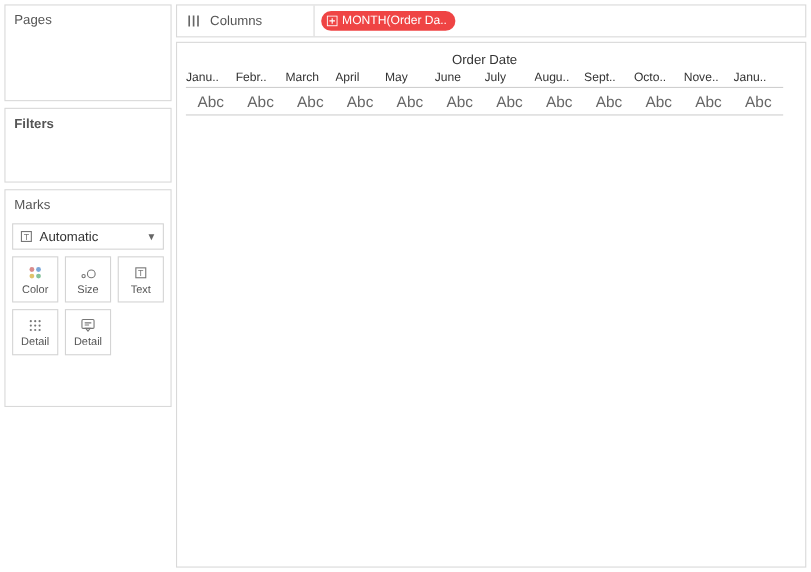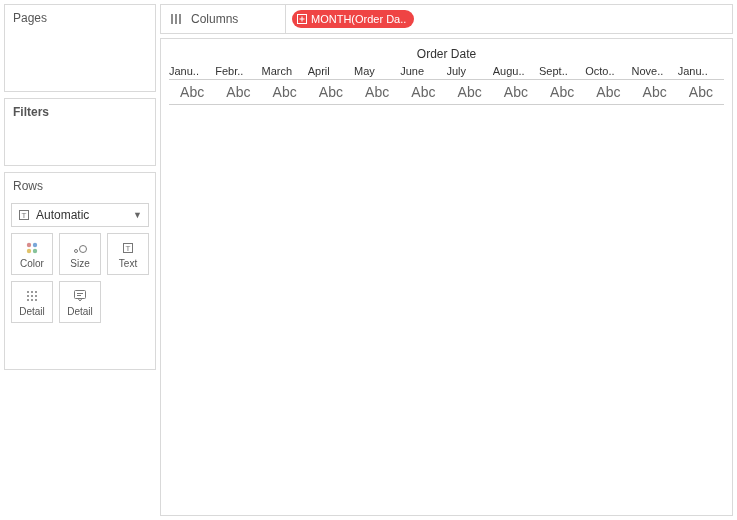--- a/index.html
+++ b/index.html
@@ -135,21 +135,21 @@
   .pill .plus {
     display: inline-flex;
     align-items: center;
     justify-content: center;
     font-size: 10px;
     line-height: 1;
   }
   .viz-area {
     flex: 1;
     border: 1px solid #d9d9d9;
-    padding: 8px 8px 0 8px;
+    padding: 8px 20px 0 8px;
     position: relative;
     overflow: hidden;
   }
   .viz-title {
     text-align: center;
     font-size: 12px;
     color: #333;
     margin-bottom: 4px;
   }
   .month-header {
@@ -186,21 +186,21 @@
   <div class="left-col">
     <div class="panel pages-panel">
       <div class="panel-title">Pages</div>
     </div>
 
     <div class="panel filters-panel">
       <div class="panel-title">Filters</div>
     </div>
 
     <div class="panel marks-panel">
-      <div class="panel-title">Rows</div>
+      <div class="panel-title">Marks</div>
       <div class="marks-body">
         <div class="marks-select">
           <span class="sel-left">
             <span class="ico">
               <svg width="12" height="12" viewBox="0 0 12 12">
                   <rect x="1.5" y="1.5" width="9" height="9" fill="none" stroke="#777" stroke-width="1"></rect>
                   <text x="6" y="9" font-size="8" text-anchor="middle" fill="#777" font-family="Arial">T</text>
                 </svg>
             </span>
             <span>Automatic</span>

